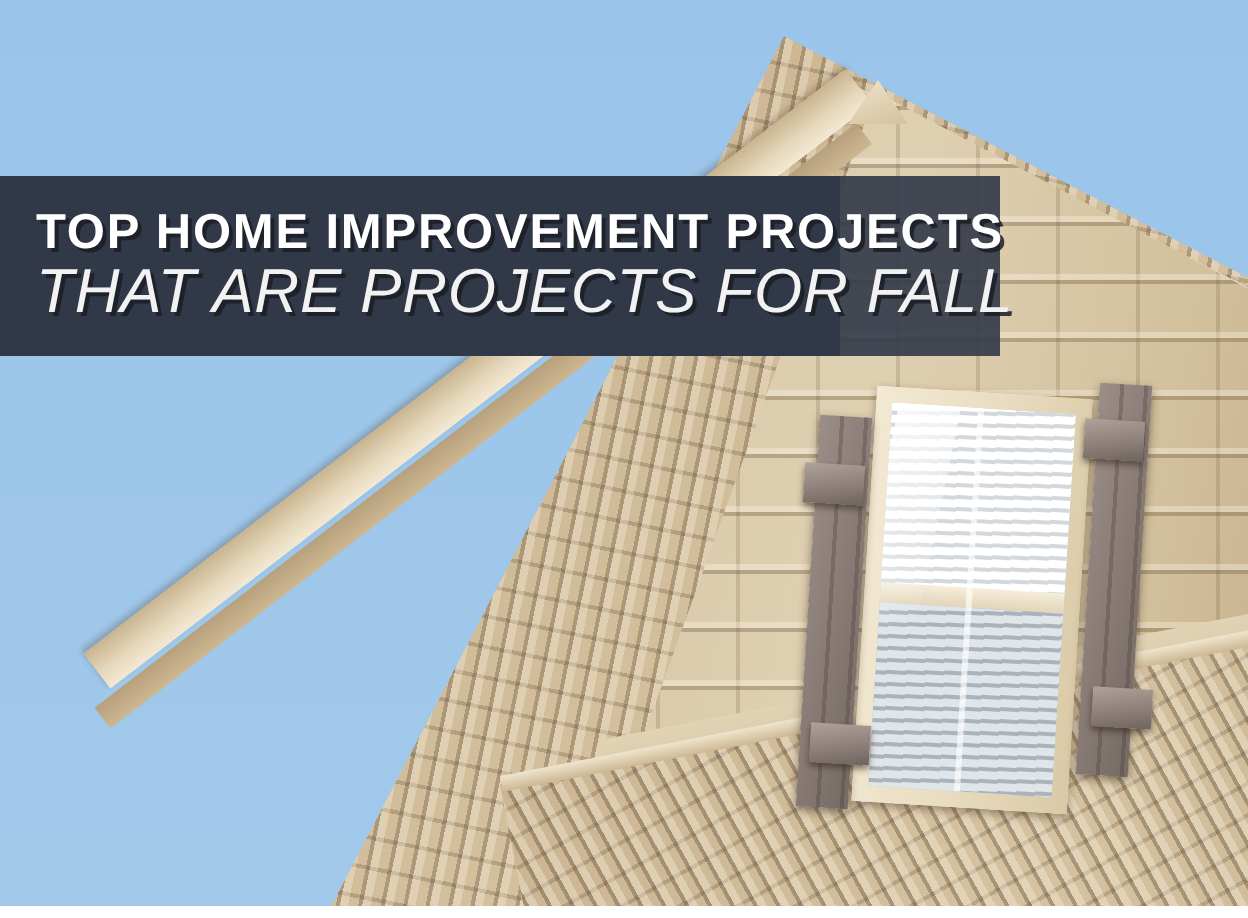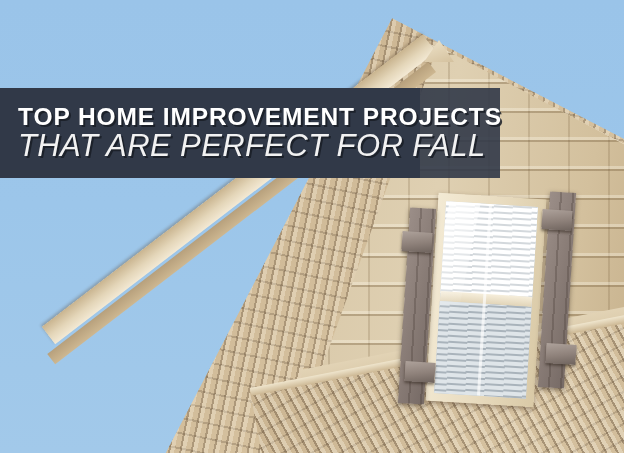--- a/index.html
+++ b/index.html
@@ -374,21 +374,21 @@
       <div class="batten b3"></div>
       <div class="batten b4"></div>
 
     </div>
 
     <div id="banner-solid"></div>
     <div id="banner"></div>
 
     <div id="banner-text">
       <div class="title-line1">TOP HOME IMPROVEMENT PROJECTS</div>
-      <div class="title-line2">THAT ARE PERFECT FOR FALL</div>
+      <div class="title-line2">THAT ARE PROJECTS FOR FALL</div>
     </div>
 
   </div>
 
   <div id="bottom-strip"></div>
 
   <span class="sr-only">Tan gable roof of a house with shingle siding, a double-hung window with white blinds and gray board-and-batten shutters, against a clear blue sky</span>
 
 </div>
 

